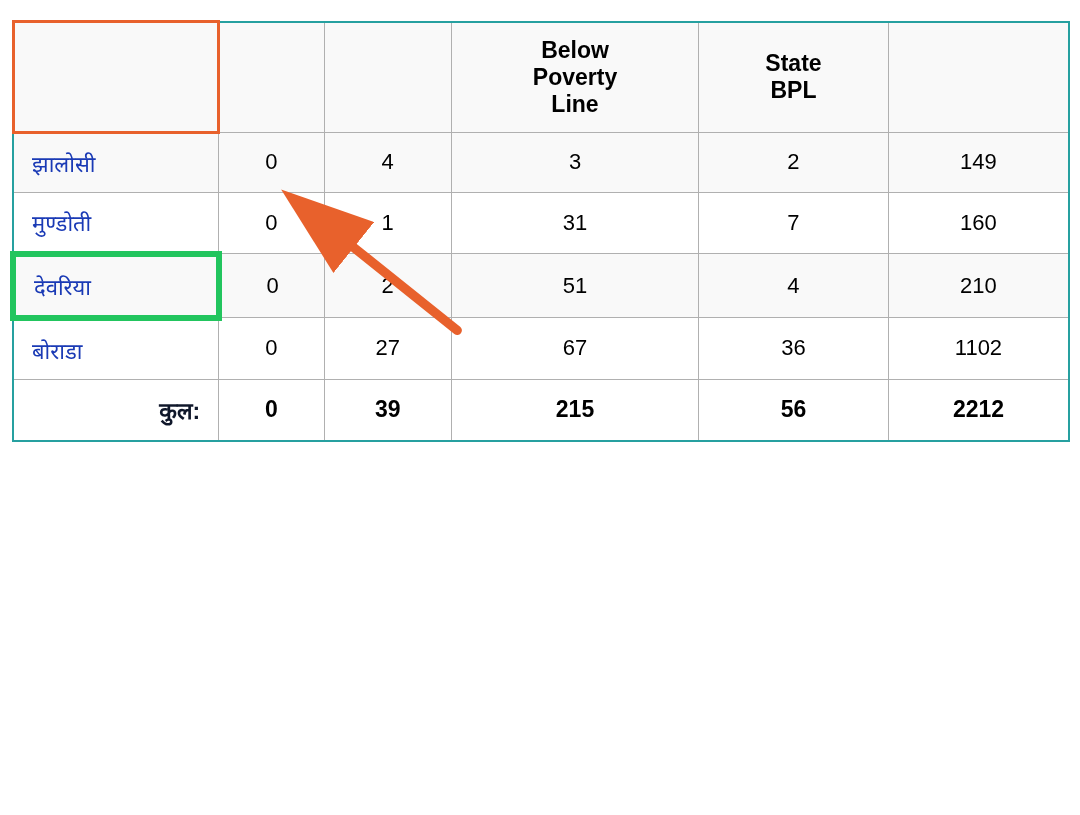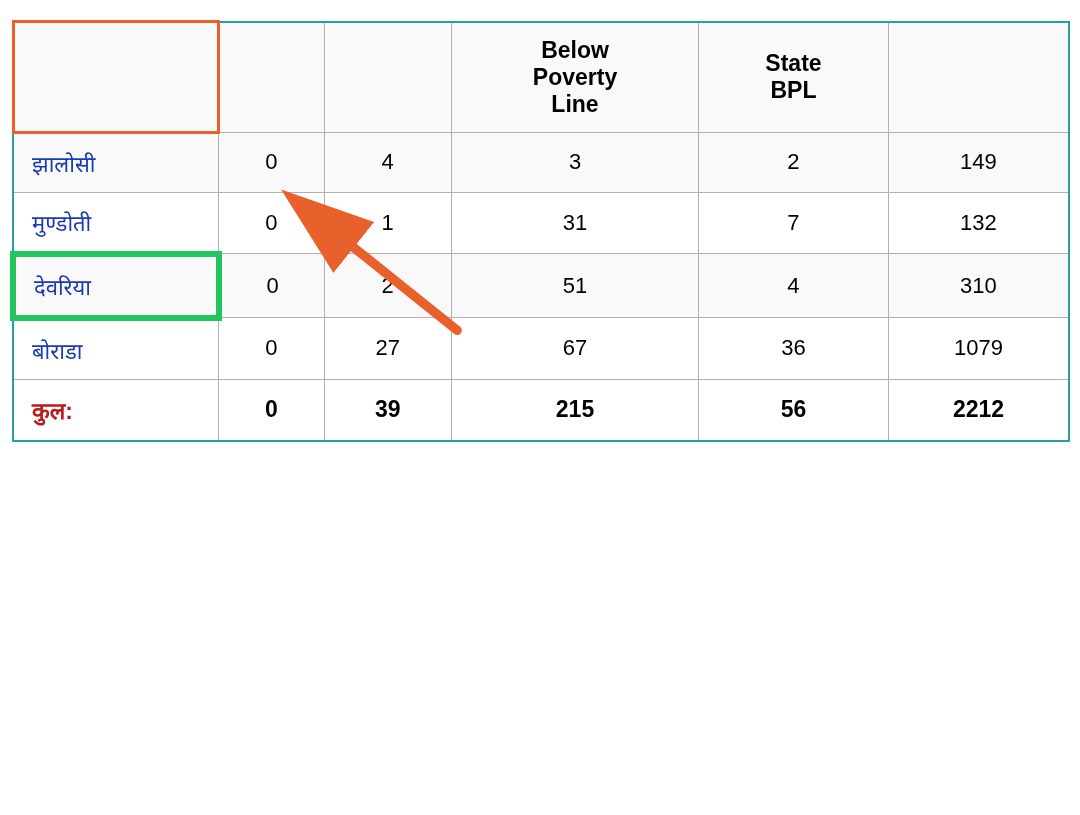--- a/index.html
+++ b/index.html
@@ -72,21 +72,22 @@
       text-align: center;
     }
 
     tr.total-row td {
       font-weight: bold;
       font-size: 23px;
       background: #ffffff;
     }
 
     tr.total-row td.village-cell {
-      color: #b91c1c;
+      color: #0f172a;
+      text-align: right;
     }
 
     tr:nth-child(odd) {
       background: #f9f9f9;
     }
     tr:nth-child(even) {
       background: #ffffff;
     }
 
     .arrow-overlay {
@@ -121,37 +122,37 @@
       <td class="number-cell">3</td>
       <td class="number-cell">2</td>
       <td class="number-cell">149</td>
     </tr>
         <tr>
       <td class="village-cell">मुण्डोती</td>
       <td class="number-cell">0</td>
       <td class="number-cell">1</td>
       <td class="number-cell">31</td>
       <td class="number-cell">7</td>
-      <td class="number-cell">132</td>
+      <td class="number-cell">160</td>
     </tr>
         <tr>
       <td class="village-cell highlighted">देवरिया</td>
       <td class="number-cell">0</td>
       <td class="number-cell">2</td>
       <td class="number-cell">51</td>
       <td class="number-cell">4</td>
-      <td class="number-cell">310</td>
+      <td class="number-cell">210</td>
     </tr>
         <tr>
       <td class="village-cell">बोराडा</td>
       <td class="number-cell">0</td>
       <td class="number-cell">27</td>
       <td class="number-cell">67</td>
       <td class="number-cell">36</td>
-      <td class="number-cell">1079</td>
+      <td class="number-cell">1102</td>
     </tr>
         <tr class="total-row">
     <td class="village-cell">कुल:</td>
     <td class="number-cell">0</td>
     <td class="number-cell">39</td>
     <td class="number-cell">215</td>
     <td class="number-cell">56</td>
     <td class="number-cell">2212</td>
   </tr>
       </tbody>

